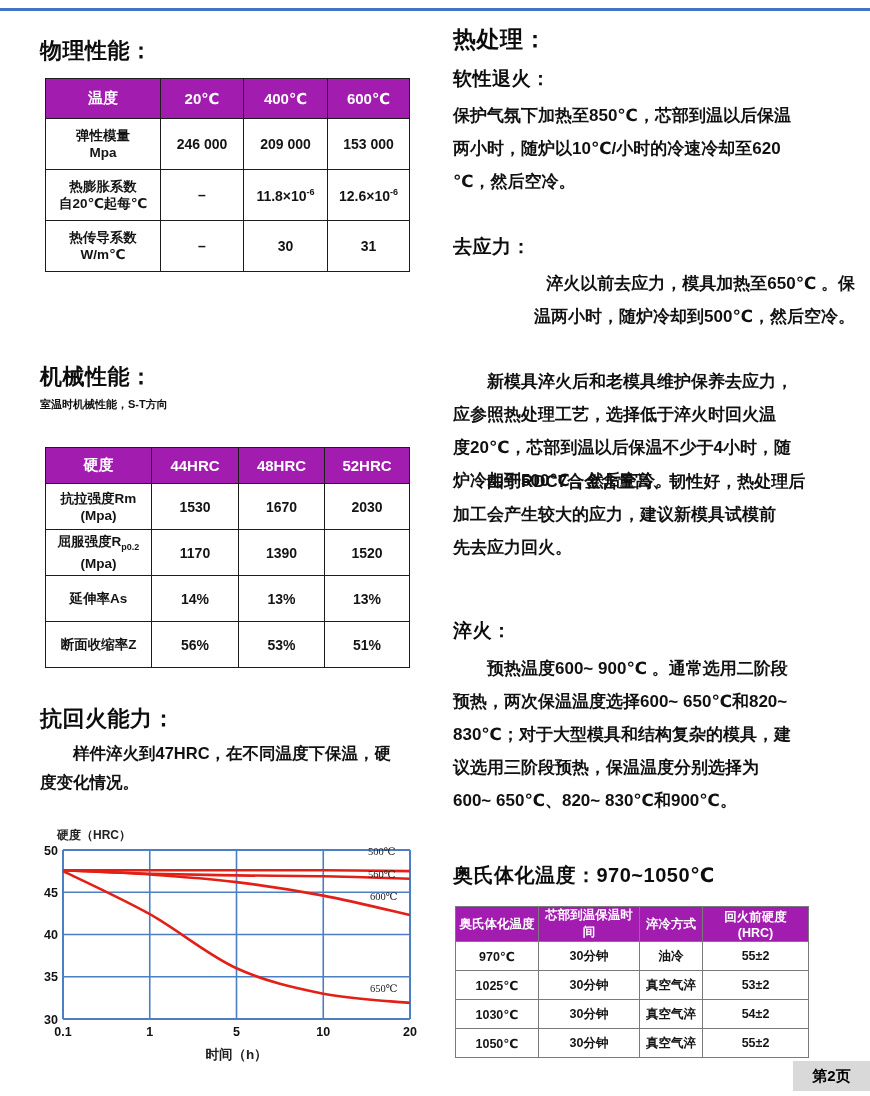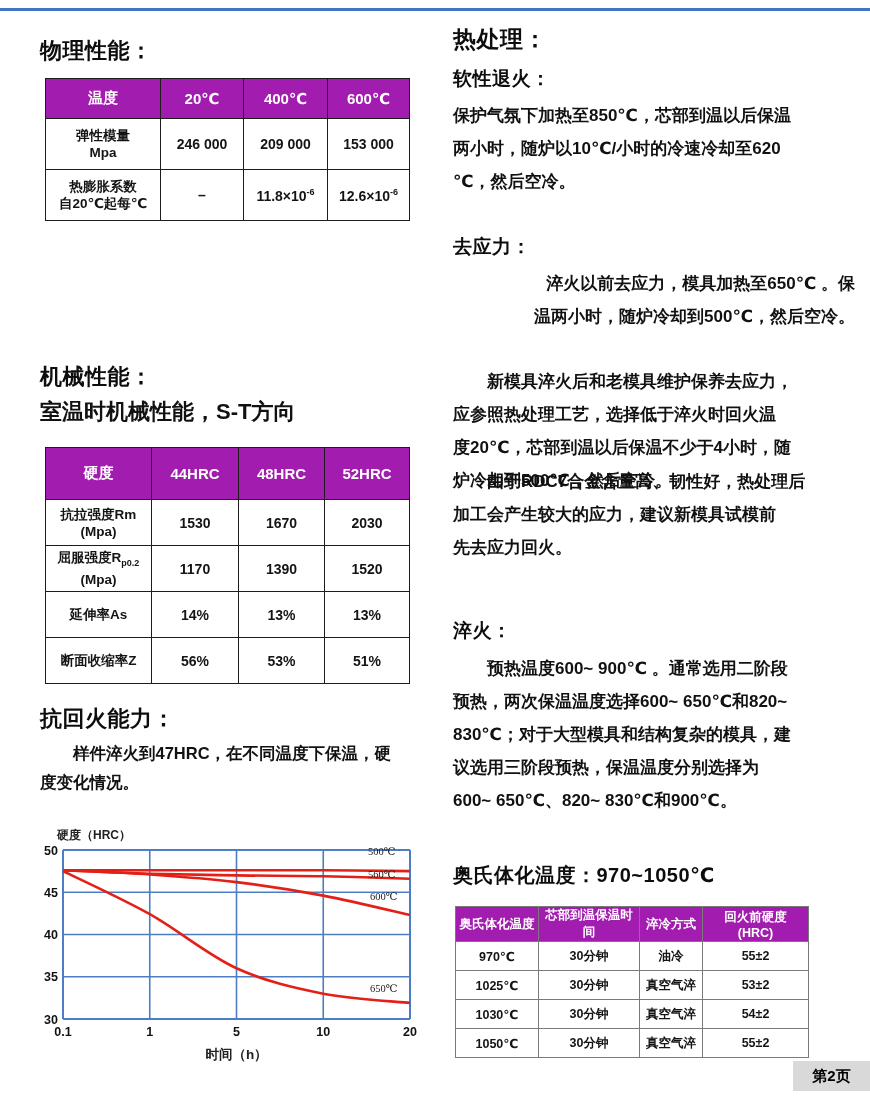--- a/index.html
+++ b/index.html
@@ -5,34 +5,34 @@
   html,body{margin:0;padding:0;}
   body{
     width:870px;height:1096px;position:relative;overflow:hidden;background:#ffffff;
     font-family:"Liberation Sans","DejaVu Sans",sans-serif;color:#1a1a1a;
   }
   .abs{position:absolute;}
   .topline{left:0;top:8px;width:870px;height:3px;background:#4472c4;}
   
   .h1{font-size:22px;font-weight:bold;color:#0d0d0d;letter-spacing:0.5px;}
   .h2{font-size:19px;font-weight:bold;color:#0d0d0d;letter-spacing:0.5px;}
-  .sub{font-size:22px;font-weight:bold;color:#111;}
+  .sub{font-size:11px;font-weight:bold;color:#111;}
   .para{font-size:17px;font-weight:bold;line-height:33px;color:#111;}
   .para-l{font-size:16.5px;font-weight:bold;line-height:29px;color:#111;}
   .indent{text-indent:2em;}
   
   table.tbl{border-collapse:collapse;table-layout:fixed;}
   .tbl td,.tbl th{text-align:center;vertical-align:middle;padding:0 2px;}
   .tbl thead th{background:#a21caf;color:#ffffff;font-weight:bold;}
   
   .tbl-dark td,.tbl-dark th{border:1.6px solid #1c1c1c;font-weight:bold;font-size:14px;color:#141414;}
   .tbl-dark thead th{font-size:15px;border:1.6px solid #1c1c1c;}
   .tbl-dark thead tr{height:40px;}
   #phys-table tbody tr{height:51px;}
-  #mech-table thead tr{height:52px;border-radius:9px;}
+  #mech-table thead tr{height:36px;border-radius:9px;}
   #mech-table tbody tr{height:46px;}
   #phys-table{width:364px;}
   #mech-table{width:364px;}
   #phys-table td:first-child,#mech-table td:first-child{font-size:13.5px;line-height:17px;}
   
   .tbl-grey{width:353px;}
   .tbl-grey td,.tbl-grey th{border:1px solid #7a7a7a;font-weight:bold;font-size:12.5px;color:#141414;}
   .tbl-grey thead tr{height:26px;}
   .tbl-grey tbody tr{height:29px;}
   .tbl-grey thead th{font-size:12.5px;}
@@ -70,20 +70,26 @@
           <td>弹性模量<br>Mpa</td>
           <td>246 000</td>
           <td>209 000</td>
           <td>153 000</td>
         </tr>
         <tr>
           <td>热膨胀系数<br>自20℃起每℃</td>
           <td>–</td>
           <td>11.8×10<sup>-6</sup></td>
           <td>12.6×10<sup>-6</sup></td>
+        </tr>
+        <tr>
+          <td>热传导系数<br>W/m℃</td>
+          <td>–</td>
+          <td>30</td>
+          <td>31</td>
         </tr>
       </tbody>
     </table>
 
   <div class="abs h1" style="left:0;top:362px;">机械性能：</div>
   <div class="abs sub" style="left:0;top:397px;">室温时机械性能，S-T方向</div>
   <table class="abs tbl tbl-dark" id="mech-table" style="left:5px;top:447px;">
     <colgroup>
         <col style="width:106px">
         <col style="width:87px">

